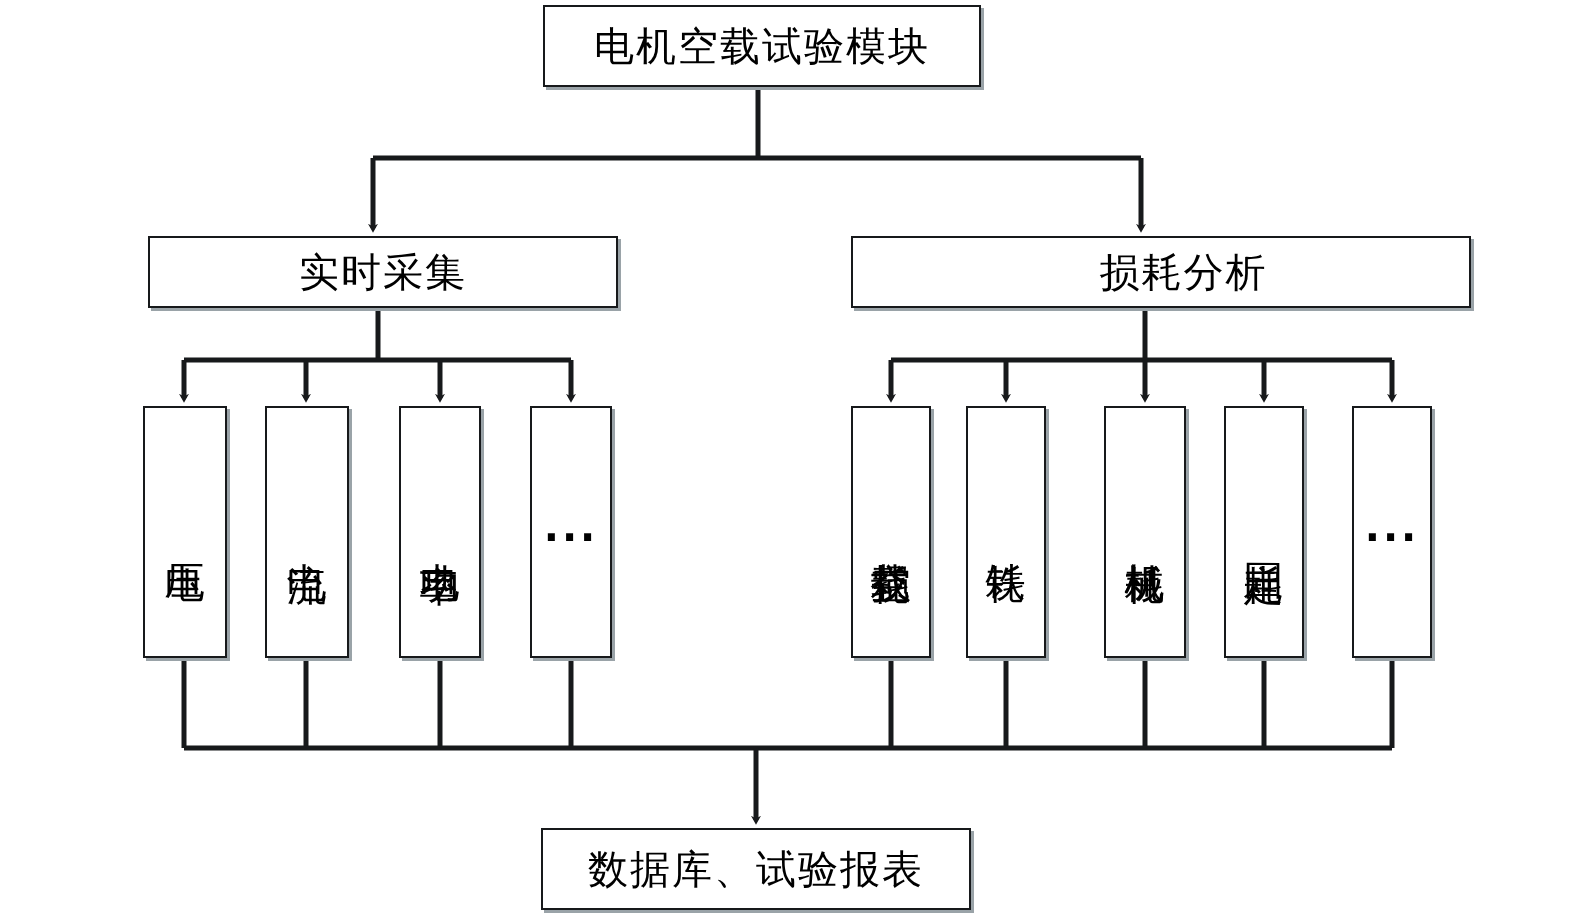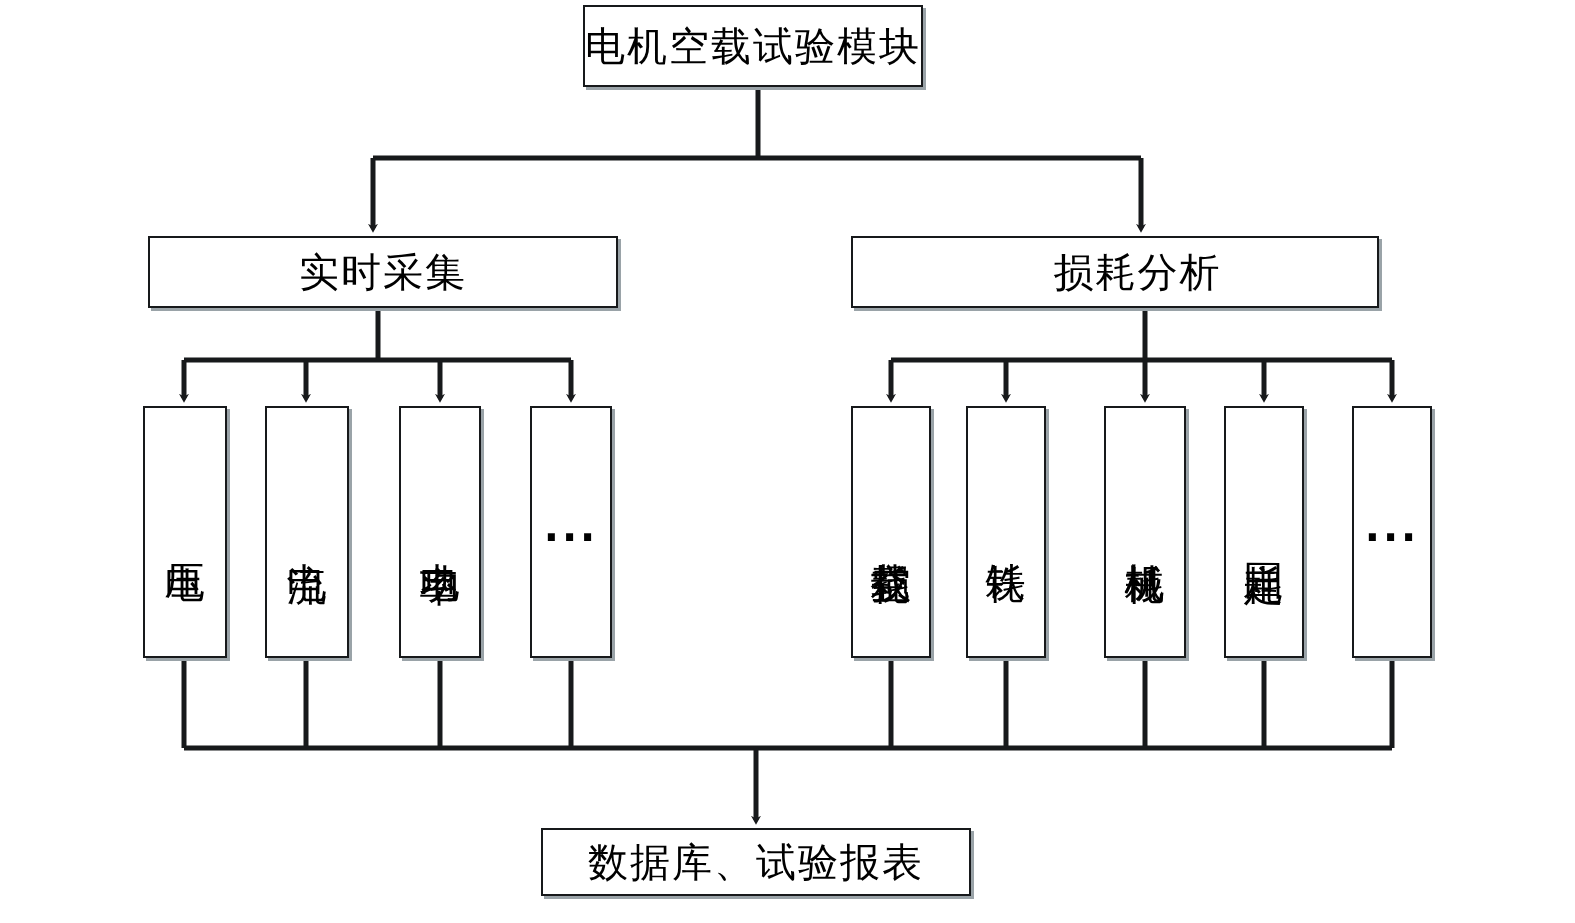--- a/index.html
+++ b/index.html
@@ -100,29 +100,29 @@
     <path d="M1006,658 L1006,748" stroke="#17191b" stroke-width="5" fill="none"></path>
     <path d="M1145,658 L1145,748" stroke="#17191b" stroke-width="5" fill="none"></path>
     <path d="M1264,658 L1264,748" stroke="#17191b" stroke-width="5" fill="none"></path>
     <path d="M1392,658 L1392,748" stroke="#17191b" stroke-width="5" fill="none"></path>
 
     <path d="M184,748 L1392,748" stroke="#17191b" stroke-width="5" fill="none"></path>
 
     <path d="M756,748 L756,820" stroke="#17191b" stroke-width="5" fill="none" marker-end="url(#arrow)"></path>
   </svg>
 
-  <div class="node node-h shadowed" style="left:543px; top:5px; width:340px; height:82px;margin-left:40px;">
+  <div class="node node-h shadowed" style="left:543px; top:5px; width:438px; height:82px;">
     <span>电机空载试验模块</span>
   </div>
 
   <div class="node node-h shadowed" style="left:148px; top:236px; width:470px; height:72px;">
     <span>实时采集</span>
   </div>
 
-  <div class="node node-h shadowed" style="left:851px; top:236px; width:528px; height:72px;padding-left:45px;">
+  <div class="node node-h shadowed" style="left:851px; top:236px; width:620px; height:72px;padding-left:45px;">
     <span>损耗分析</span>
   </div>
 
   <div class="node shadowed" style="left:143px; top:406px; width:84px; height:252px;">
     <span class="node-v">电压</span>
   </div>
 
   <div class="node shadowed" style="left:265px; top:406px; width:84px; height:252px;">
     <span class="node-v">电流</span>
   </div>
@@ -148,17 +148,17 @@
   </div>
 
   <div class="node shadowed" style="left:1224px; top:406px; width:80px; height:252px;">
     <span class="node-v">固定耗</span>
   </div>
 
   <div class="node shadowed" style="left:1352px; top:406px; width:80px; height:252px;">
     <span class="ellipsis-box">...</span>
   </div>
 
-  <div class="node node-h shadowed" style="left:541px; top:828px; width:430px; height:68px;">
+  <div class="node node-h shadowed" style="left:541px; top:828px; width:430px; height:82px;">
     <span>数据库、试验报表</span>
   </div>
 
 </div>
 
 </body></html>

